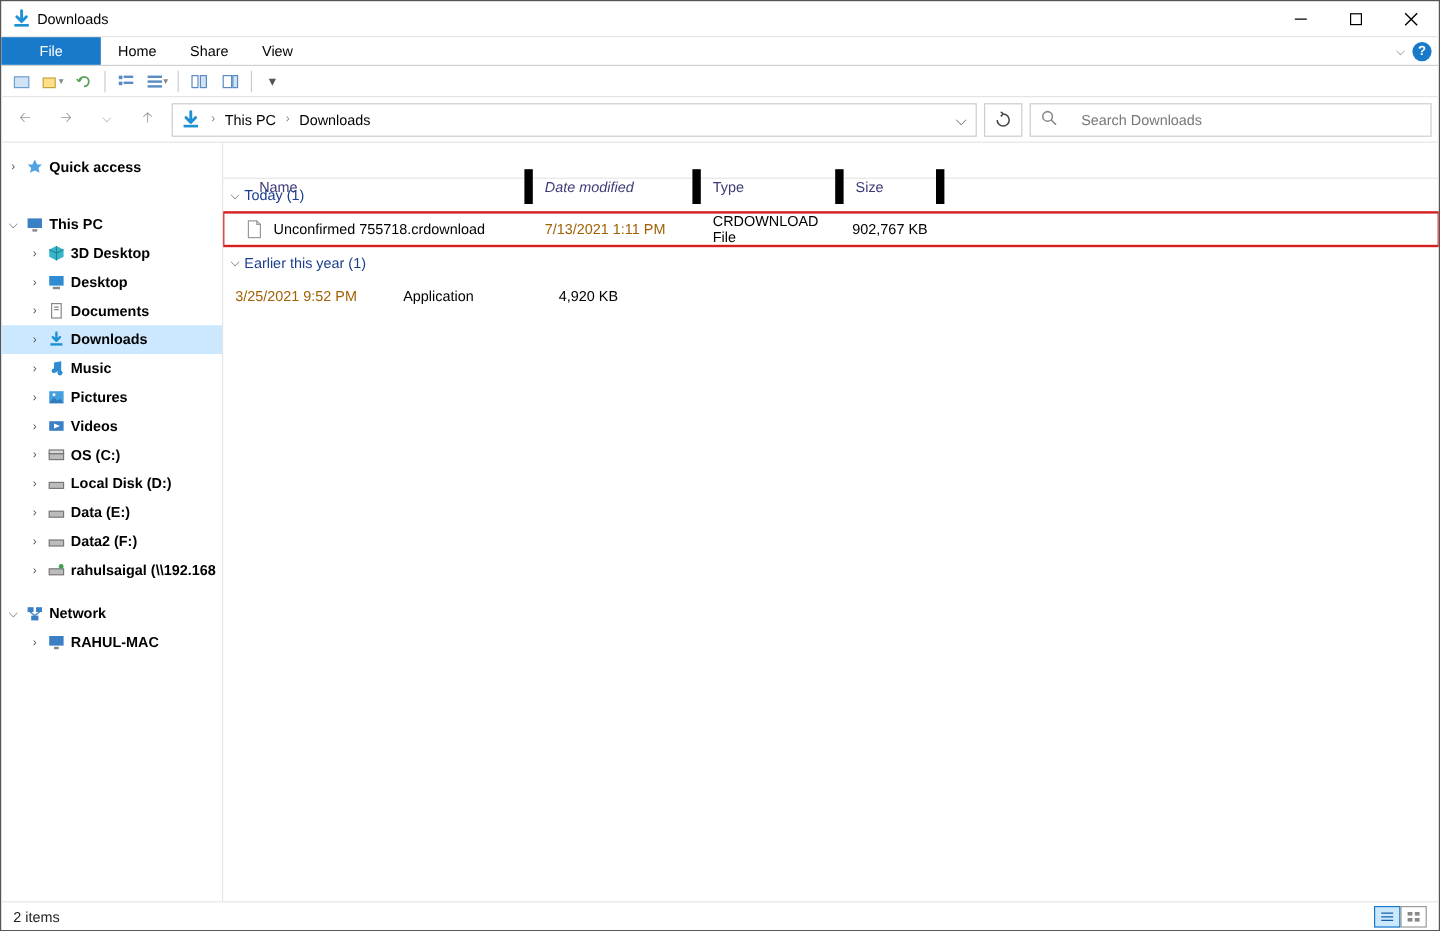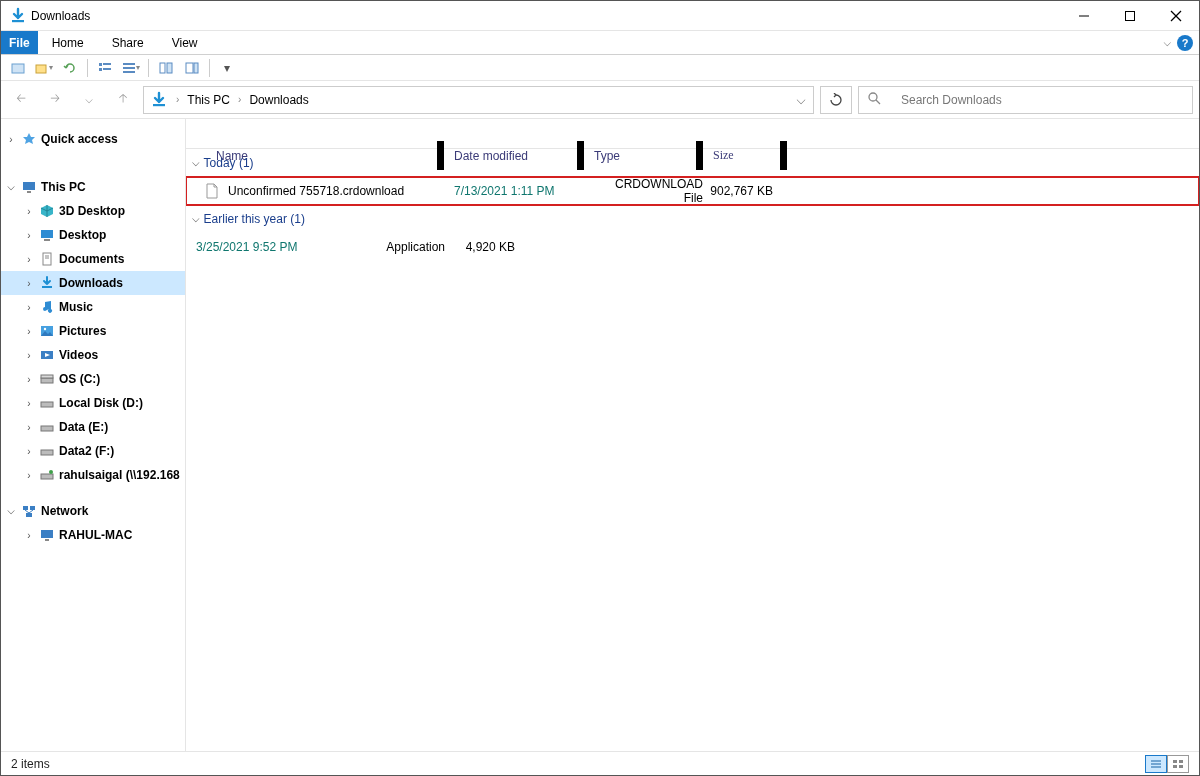--- a/index.html
+++ b/index.html
@@ -47,22 +47,21 @@
     position:relative;
   }
   .ribbon-tab {
     padding: 0 14px;
     display:flex; align-items:center;
     font-size: 12px;
   }
   .ribbon-tab.file {
     background: #1979ca;
     color: #fff;
-    padding: 0 8px;
-    font-weight: bold;
+    padding: 0 32px;
   }
   .ribbon-right {
     position:absolute; right:6px; top:0; height:24px;
     display:flex; align-items:center; gap:6px;
   }
   .help-circle {
     width:16px;height:16px;border-radius:50%;
     background:#1979ca;color:#fff;
     display:flex;align-items:center;justify-content:center;
     font-size:11px;font-weight:bold;
@@ -150,41 +149,41 @@
     display:flex;height:30px;align-items:center;
     border-bottom:1px solid #e5e5e5;
     color:#3b3b78;
     font-size:12px;
   }
   .col-headers > div {
     border-right:7px solid #000000;
     height:100%;display:flex;align-items:center;padding-left:10px;margin-top:44px;
   }
   .col-name{width:258px;padding-left:30px !important;}
-  .col-date{width:140px;}
+  .col-date{width:140px;font-style:italic;}
   .col-type{width:119px;}
-  .col-size{width:84px; justify-content:flex-start;font-family:Liberation Serif, serif;}
+  .col-size{width:84px; justify-content:flex-start;}
   .group-header {
     display:flex;align-items:center;height:28px;
     color:#1a3e8c;
     font-size:12px;
     padding-left:6px;
   }
   .group-caret{font-size:10px;color:#555;margin-right:4px;}
   .file-row {
     display:flex;align-items:center;height:28px;
     font-size:12px;
   }
   .file-row.highlight {
     outline:2px solid #d42020;
     outline-offset:-1px;
   }
   .cell-name{width:258px;display:flex;align-items:center;padding-left:18px;gap:8px;}
-  .cell-date{width:140px;padding-left:10px;color:#0f766e;}
-  .cell-type{width:119px;padding-left:10px;text-align:right;}
+  .cell-date{width:140px;padding-left:10px;color:#a16207;}
+  .cell-type{width:119px;padding-left:10px;}
   .cell-size{width:84px;text-align:right;padding-right:14px;}
   .file-icon{width:16px;height:16px;display:flex;align-items:center;justify-content:center;}
   
   .status-bar{
     position:absolute;left:0;right:0;bottom:0;
     height:24px;border-top:1px solid #e5e5e5;
     display:flex;align-items:center;padding:0 10px;
     font-size:12px;color:#222;
   }
   .status-spacer{flex:1;}

